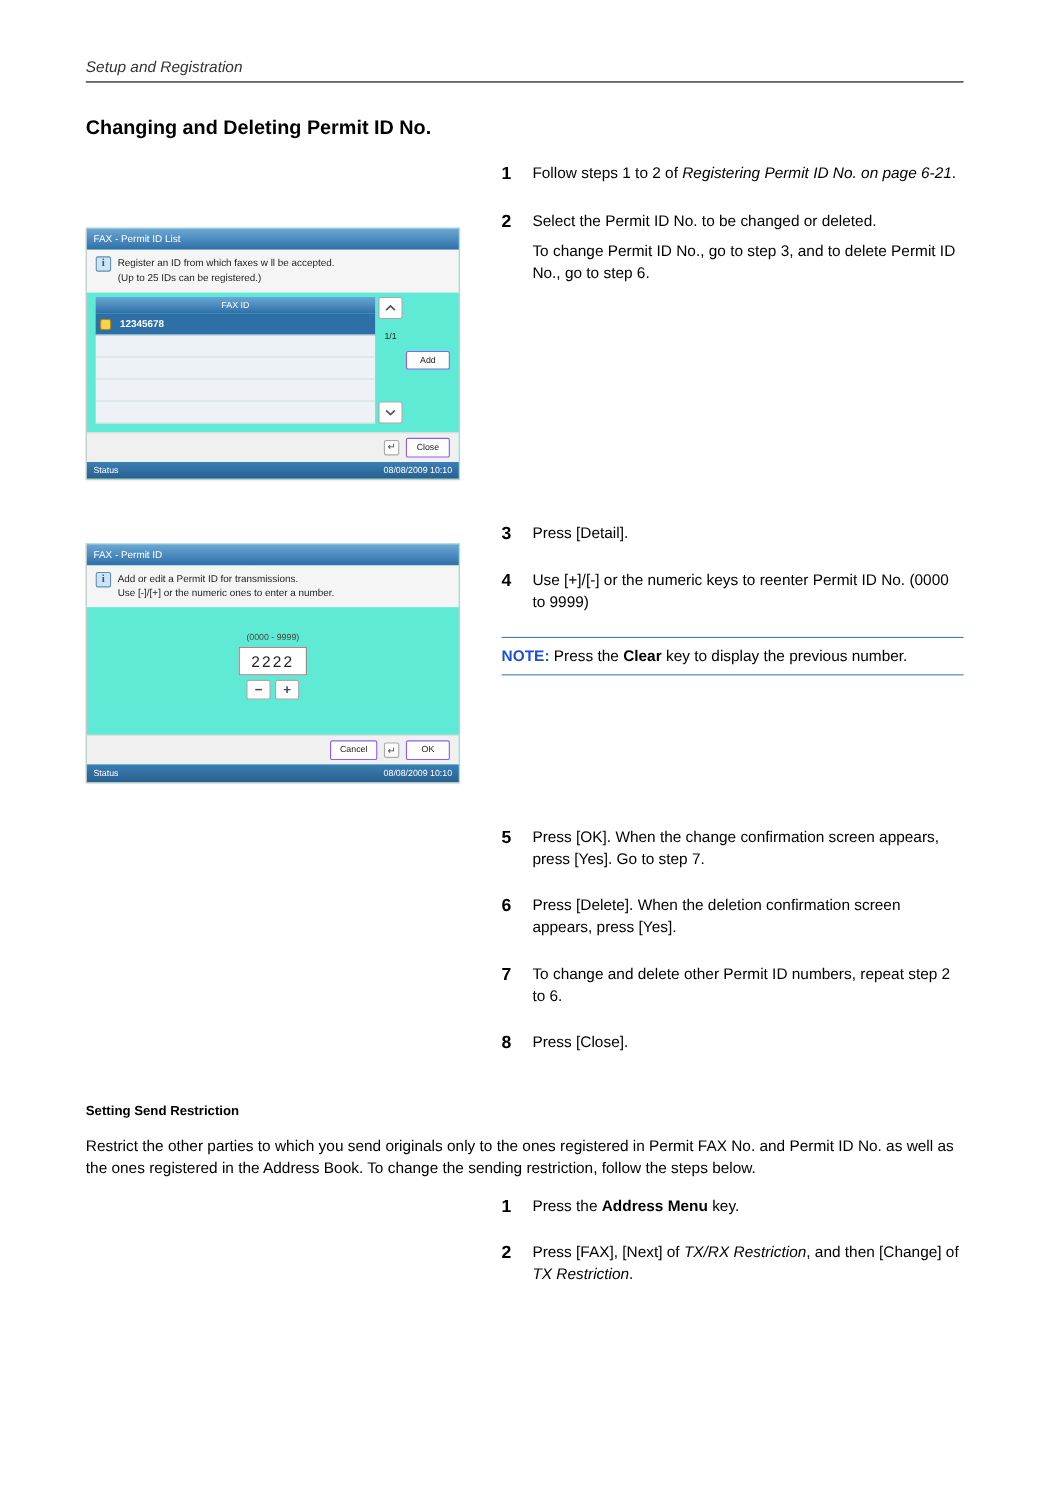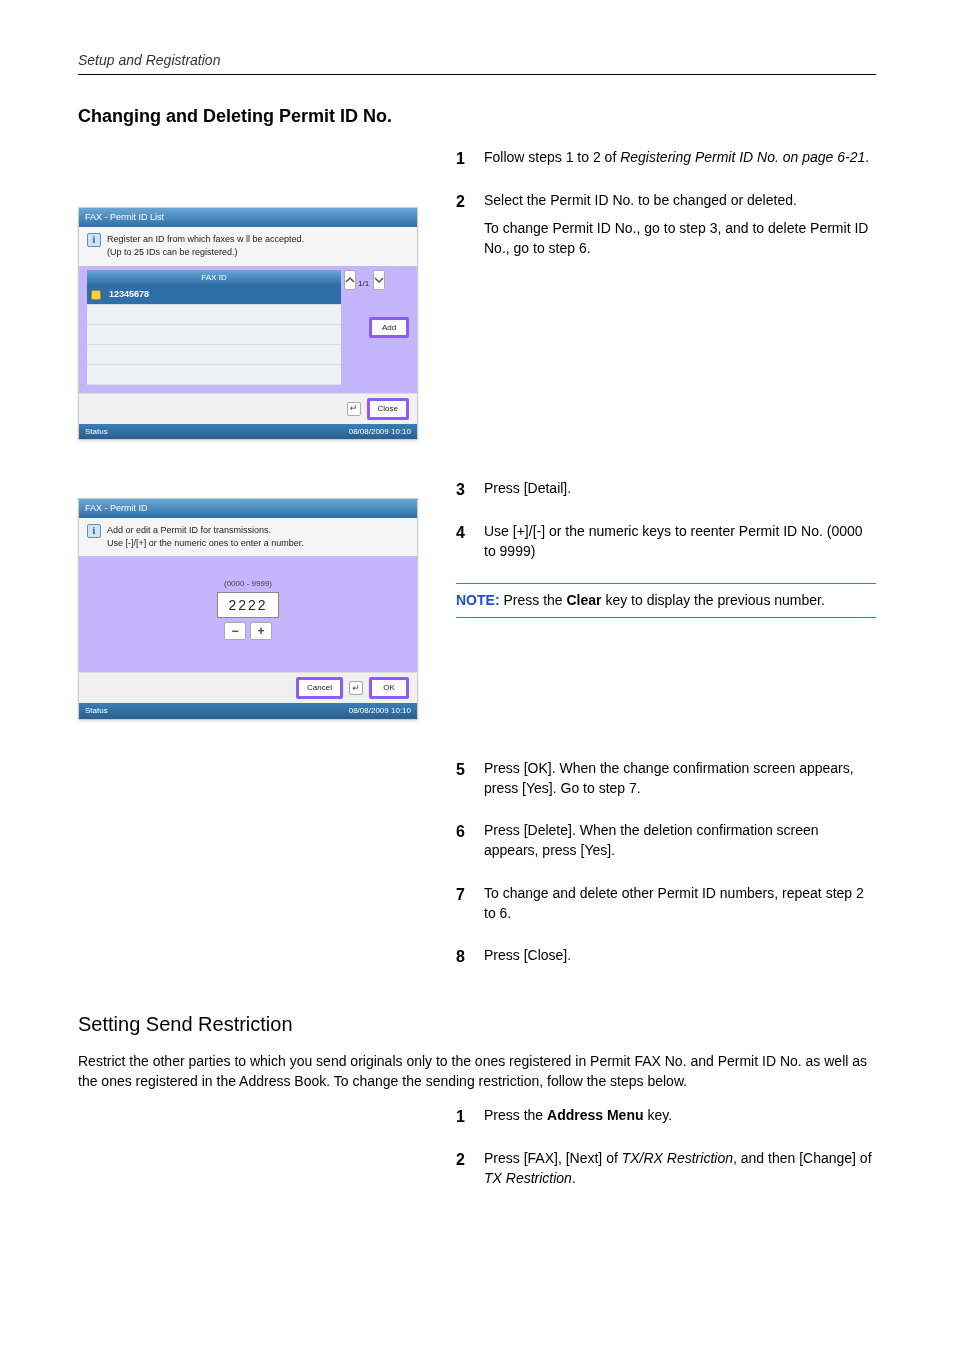--- a/index.html
+++ b/index.html
@@ -51,29 +51,29 @@
   ol.steps > li .body p { margin: 0 0 8px 0; }
   .italic { font-style: italic; }
   .note-box {
     border-top: 1px solid #3a7fb5;
     border-bottom: 1px solid #3a7fb5;
     padding: 6px 0;
     margin: 10px 0 14px 0;
   }
   .note-label { color: #1d4ed8; font-weight: bold; }
   .subheading {
-    font-size: 20px;
-    font-weight: normal;
+    font-size: 12px;
+    font-weight: bold;
     margin: 22px 0 12px 0;
   }
   .body-para { margin: 0 0 14px 0; }
 
   
   .panel {
-    background: #c4b5fd;
+    background: #5eead4;
     border: 1px solid #ccc;
     box-shadow: 0 1px 2px rgba(0,0,0,0.15);
     width: 340px;
     margin-bottom: 38px;
     font-size: 9px;
     color: #222;
   }
   .panel .titlebar {
     background: linear-gradient(#6aa7d6,#2f6fa7);
     color: #fff;
@@ -126,38 +126,38 @@
   .list-row .icon-cell {
     width: 18px;
     display:flex;align-items:center;justify-content:center;
   }
   .fax-glyph {
     width:10px;height:10px;background:#f9d24a;border:1px solid #b58a1a;border-radius:2px;
   }
   .list-row .val-cell { flex:1; padding-left:4px;font-weight:bold; }
   .side-btns {
     width: 22px;
-    display:flex;flex-direction:row;gap:2px;
+    display:flex;flex-direction:column;gap:2px;
   }
   .sq-btn {
     width:22px;height:20px;
     background:#fdfdfd;border:1px solid #aaa;border-radius:2px;
     display:flex;align-items:center;justify-content:center;
     font-size:10px;color:#555;
   }
   .page-ind {
     font-size:8px;text-align:center;
     width:22px;
     padding: 8px 0;
   }
   .ext-right {
     display:flex;flex-direction:column;align-items:flex-start;gap:2px;
   }
   .pill-btn {
-    background:#fdfdfd;border:3px solid #8b5cf6;border-radius:2px;
+    background:#fdfdfd;border:1px solid #8b5cf6;border-radius:2px;
     padding:2px 8px;font-size:8px;min-width:40px;text-align:center;
   }
   .bottom-btn-row {
     display:flex;gap:6px;justify-content:center;margin-top:8px;
   }
   .panel .footer {
     display:flex;justify-content:flex-end;align-items:center;gap:6px;
     padding:4px 8px;border-top:1px solid #ddd;background:#f0f0f0;
   }
   .panel .statusbar {

